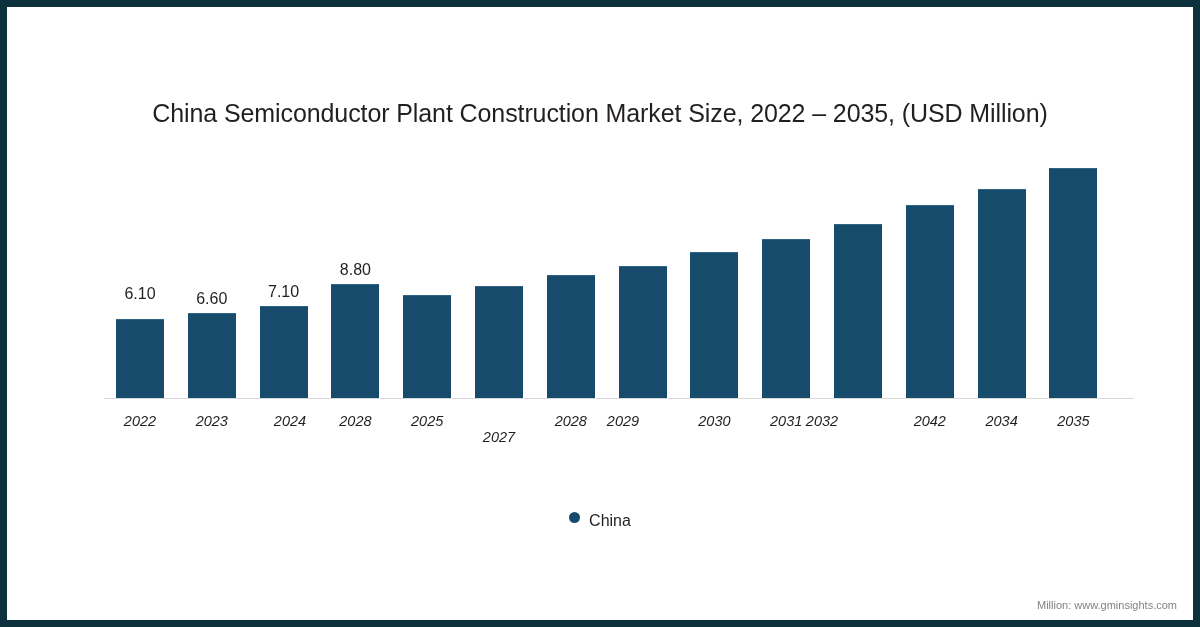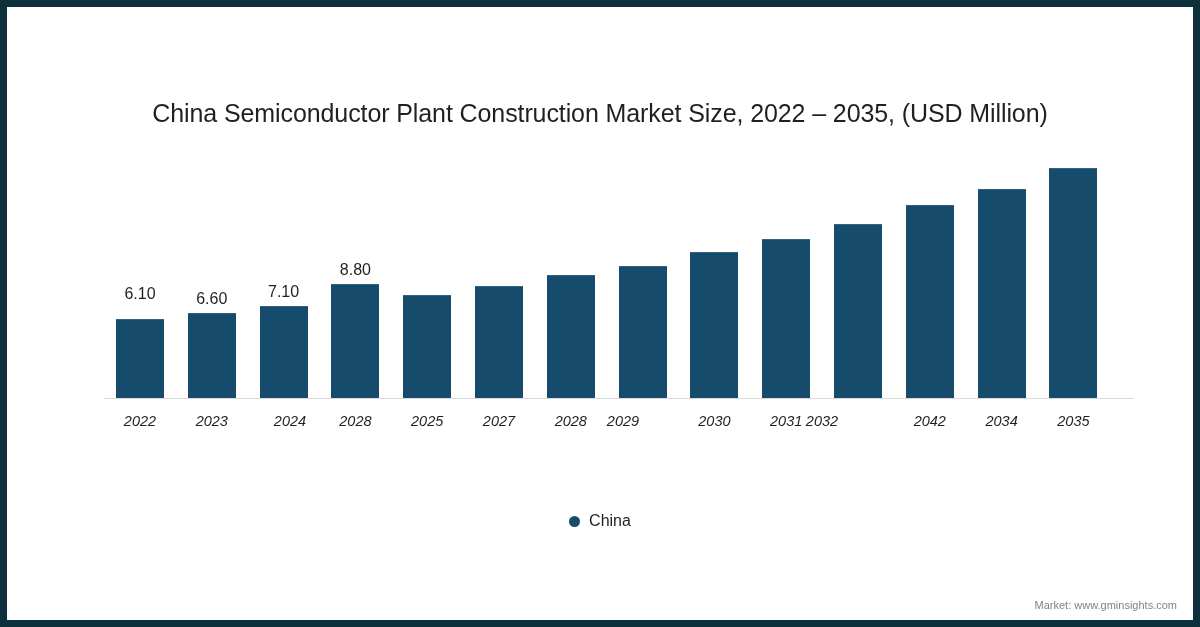--- a/index.html
+++ b/index.html
@@ -99,21 +99,21 @@
   }
 
   
   #legend {
     position: absolute;
     left: 0;
     top: 505px;
     width: 1186px;
     display: flex;
     justify-content: center;
-    align-items: center;
+    align-items: flex-start;
     gap: 9px;
   }
   #legend-marker {
     width: 11px;
     height: 11px;
     border-radius: 50%;
     background: #174b6b;
     display: inline-block;
   }
   #legend-label {
@@ -189,32 +189,32 @@
       </div>
 
     <div id="axis-line" style="background: rgb(217, 217, 217);"></div>
 
     <div id="x-labels">
         <div class="x-tick" style="left: -4px;">2022</div>
         <div class="x-tick" style="left: 67.8px;">2023</div>
         <div class="x-tick" style="left: 146px;">2024</div>
         <div class="x-tick" style="left: 211.4px;">2028</div>
         <div class="x-tick" style="left: 283.2px;">2025</div>
-        <div class="x-tick" style="left: 355px;">2027</div>
+        <div class="x-tick" style="left: 355px; margin-top: 16px;">2027</div>
         <div class="x-tick" style="left: 426.8px;">2028</div>
         <div class="x-tick" style="left: 479px;">2029</div>
         <div class="x-tick" style="left: 570.4px;">2030</div>
         <div class="x-tick" style="left: 642.2px;">2031</div>
         <div class="x-tick" style="left: 678px;">2032</div>
         <div class="x-tick" style="left: 785.8px;">2042</div>
         <div class="x-tick" style="left: 857.6px;">2034</div>
         <div class="x-tick" style="left: 929.4px;">2035</div>
       </div>
 
     <div id="legend">
       <span id="legend-marker" style="background: rgb(23, 75, 107);"></span>
       <span id="legend-label">China</span>
     </div>
 
-    <div id="source">Market: www.gminsights.com</div>
+    <div id="source">Million: www.gminsights.com</div>
 
   </div>
 </div>
 
 </body></html>

